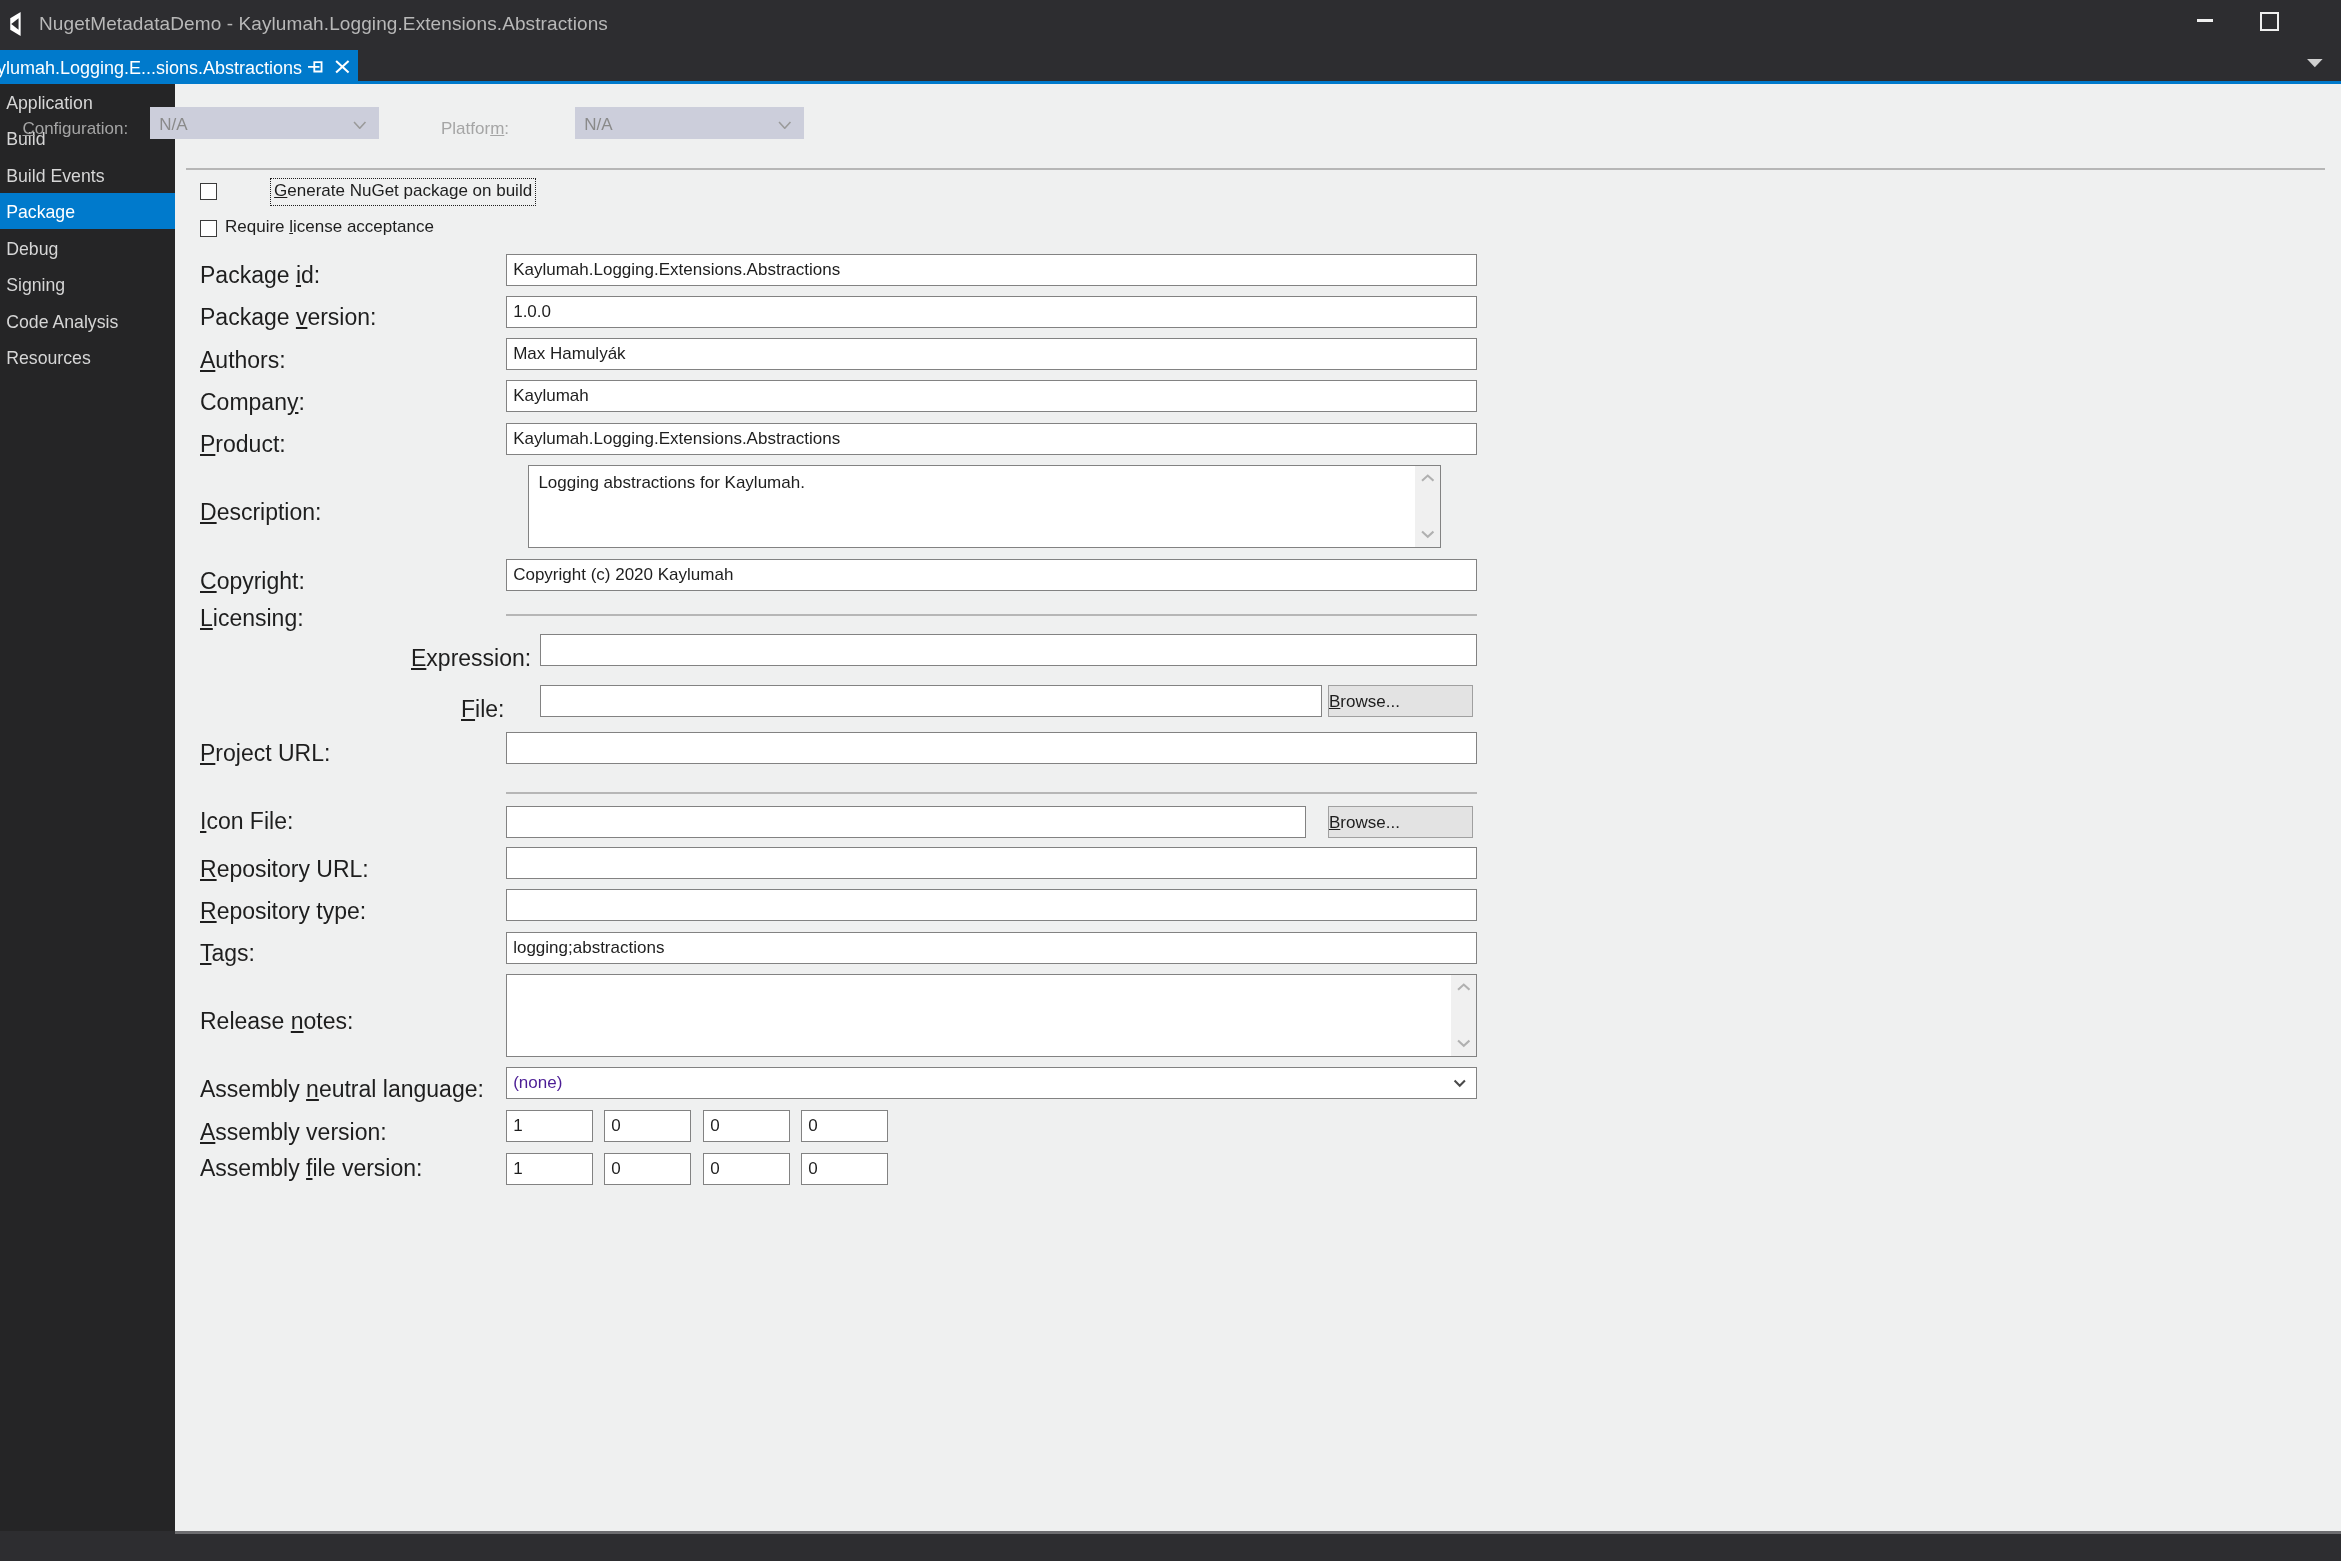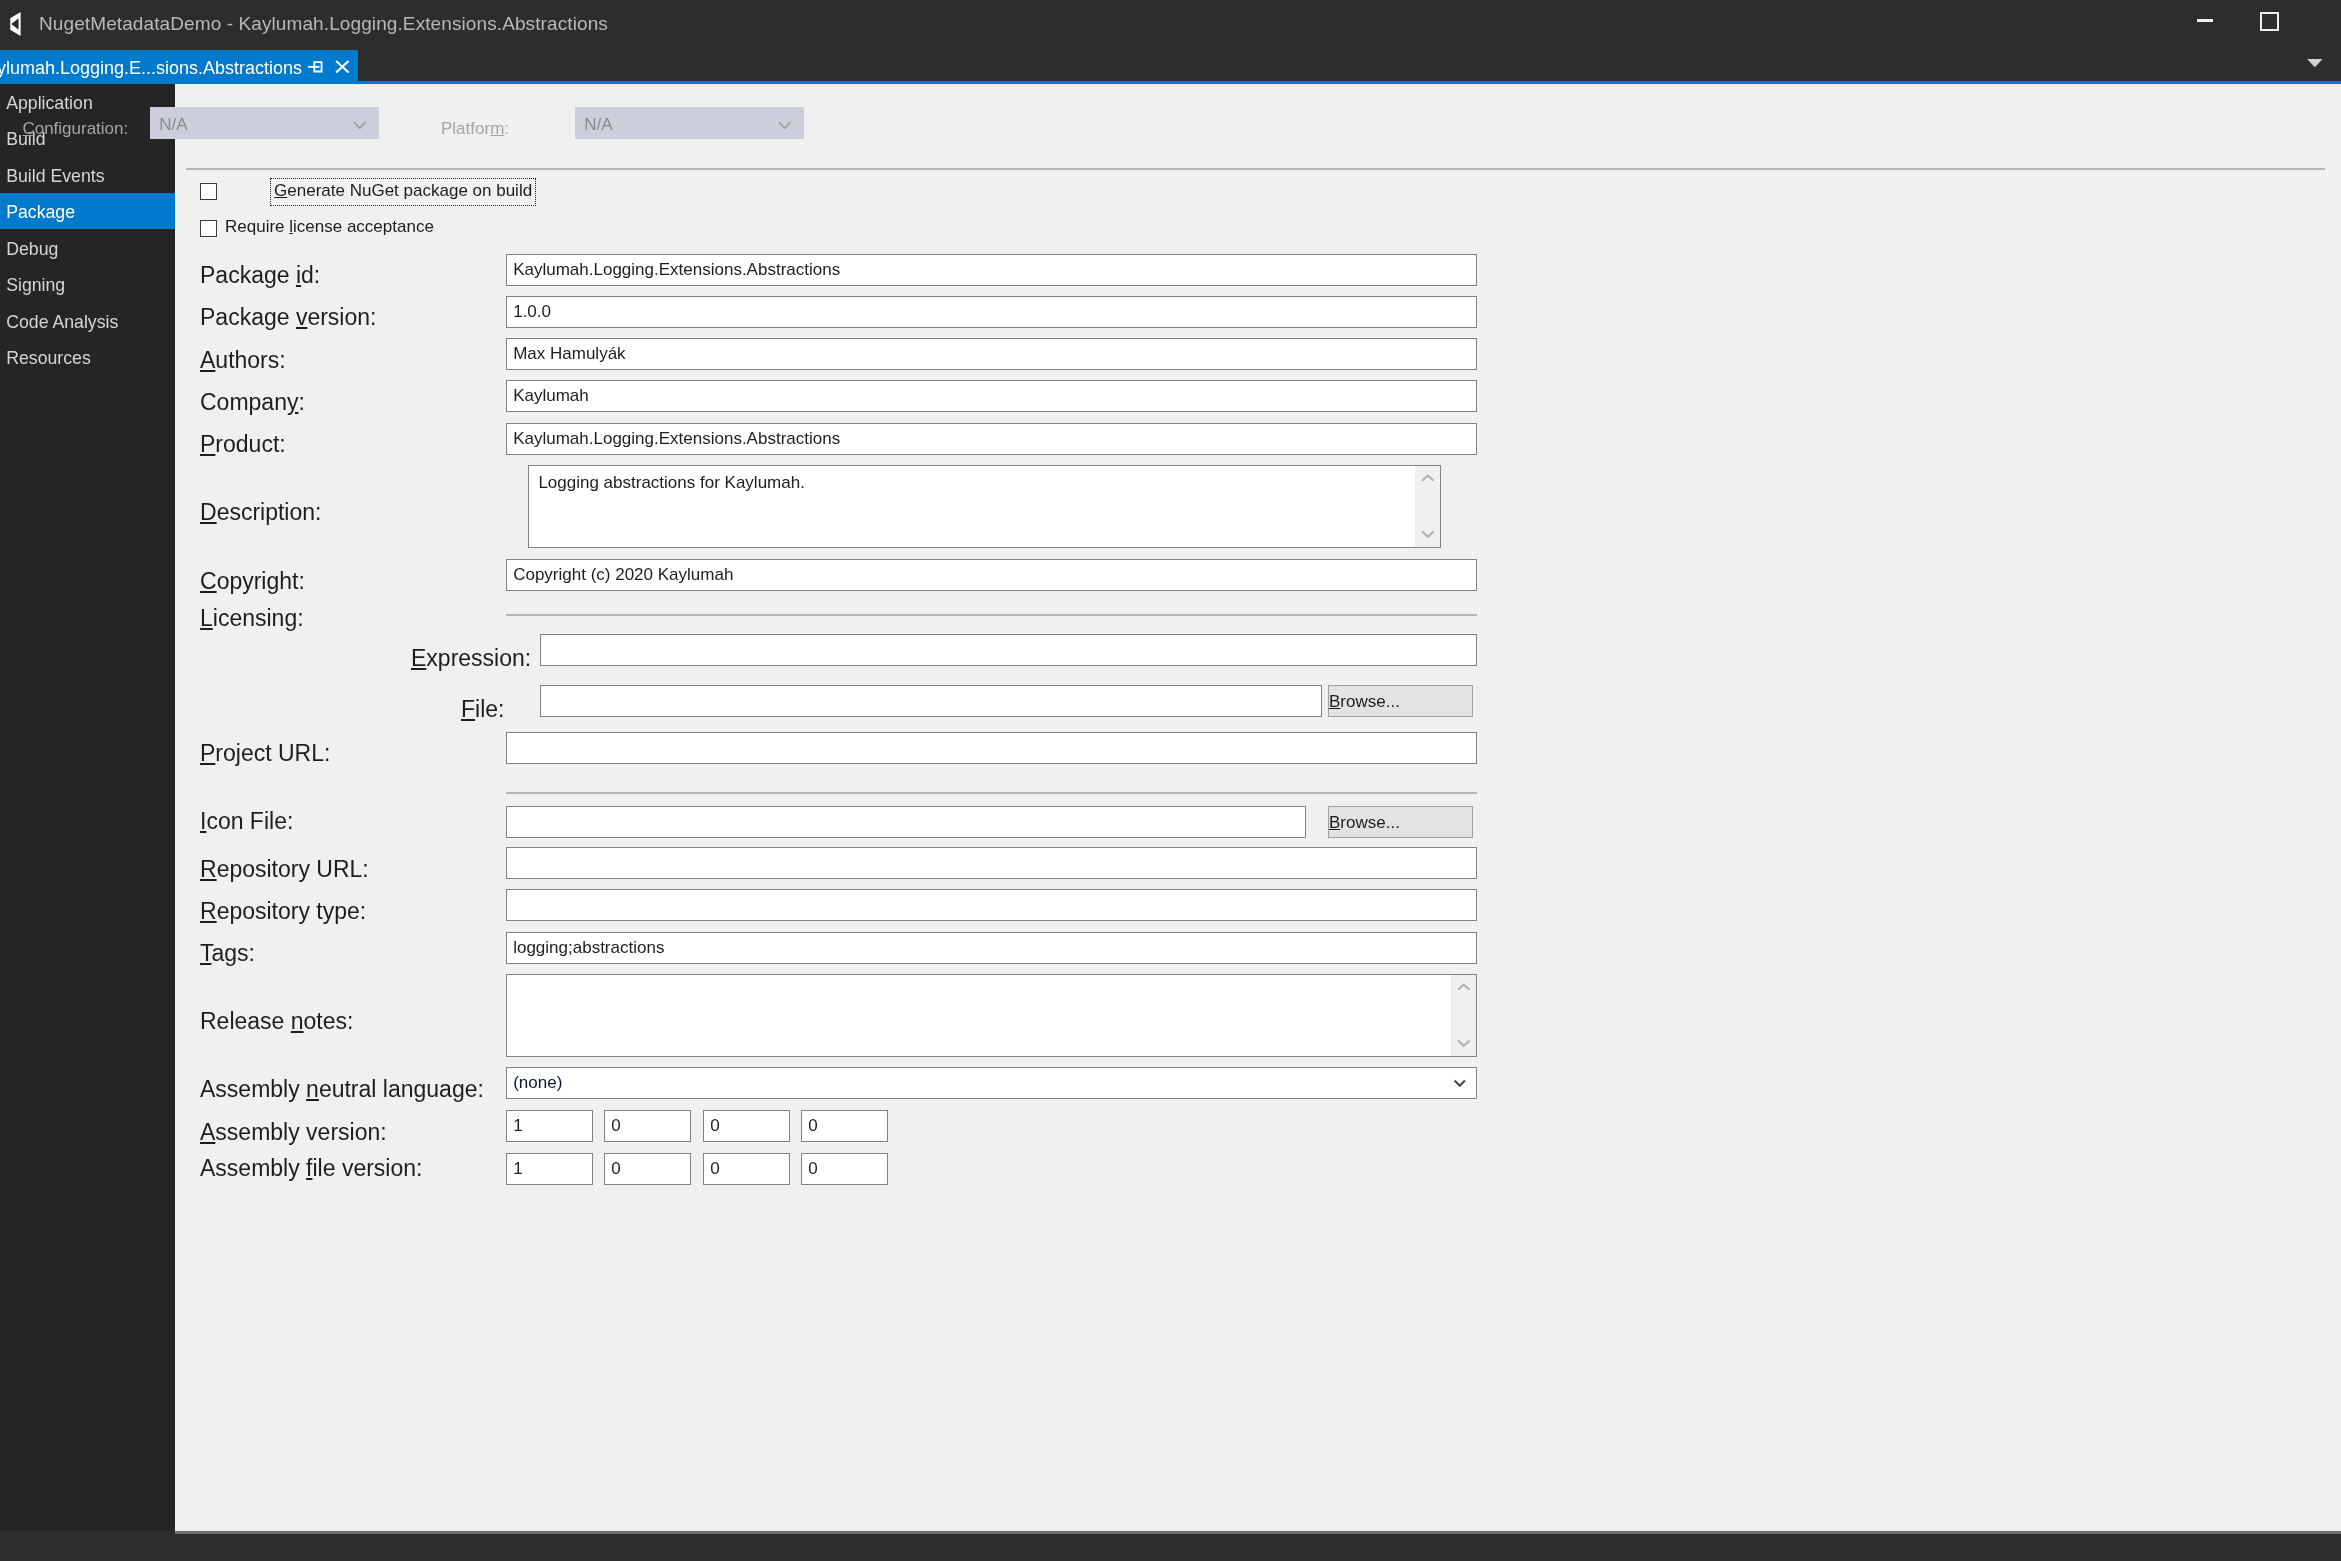--- a/index.html
+++ b/index.html
@@ -196,21 +196,21 @@
     text-align: left; font-size: 17px; color: #1e1e1e;
   }
   .sep-line {
     position: absolute; height: 1.6px; background: #b6b6b6;
   }
   .combo {
     position: absolute; background: #ffffff; border: 1.6px solid #828282;
   }
   .combo .val {
     position: absolute; left: 6.2px; top: 4.7px;
-    font-size: 17px; color: #0f172a;
+    font-size: 17px; color: #4c1d95;
   }
   .combo .cchev {
     position: absolute; right: 9.4px; top: 11.4px; width: 13.5px; height: 8.3px;
   }
   .vbox {
     position: absolute; width: 87px; height: 32px;
     background: #ffffff; border: 1.6px solid #828282;
   }
   .vbox .val {
     position: absolute; left: 6.2px; top: 4.7px;

